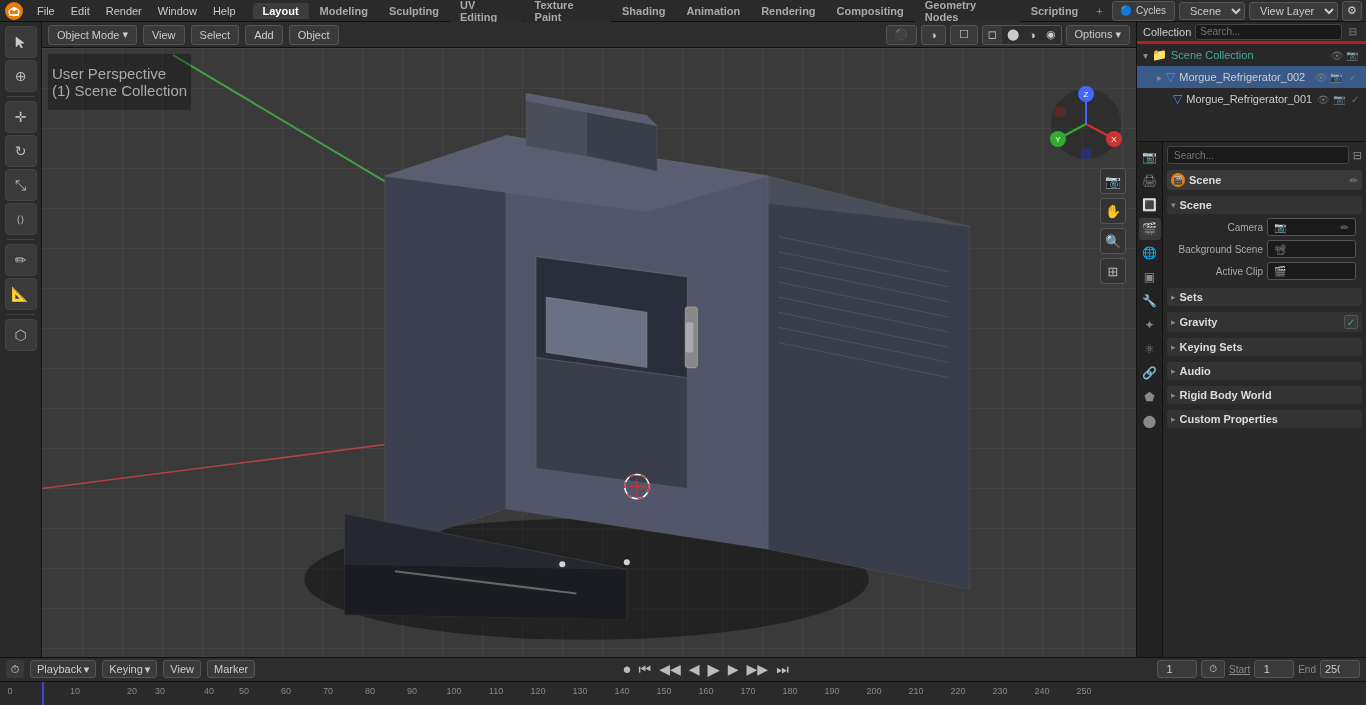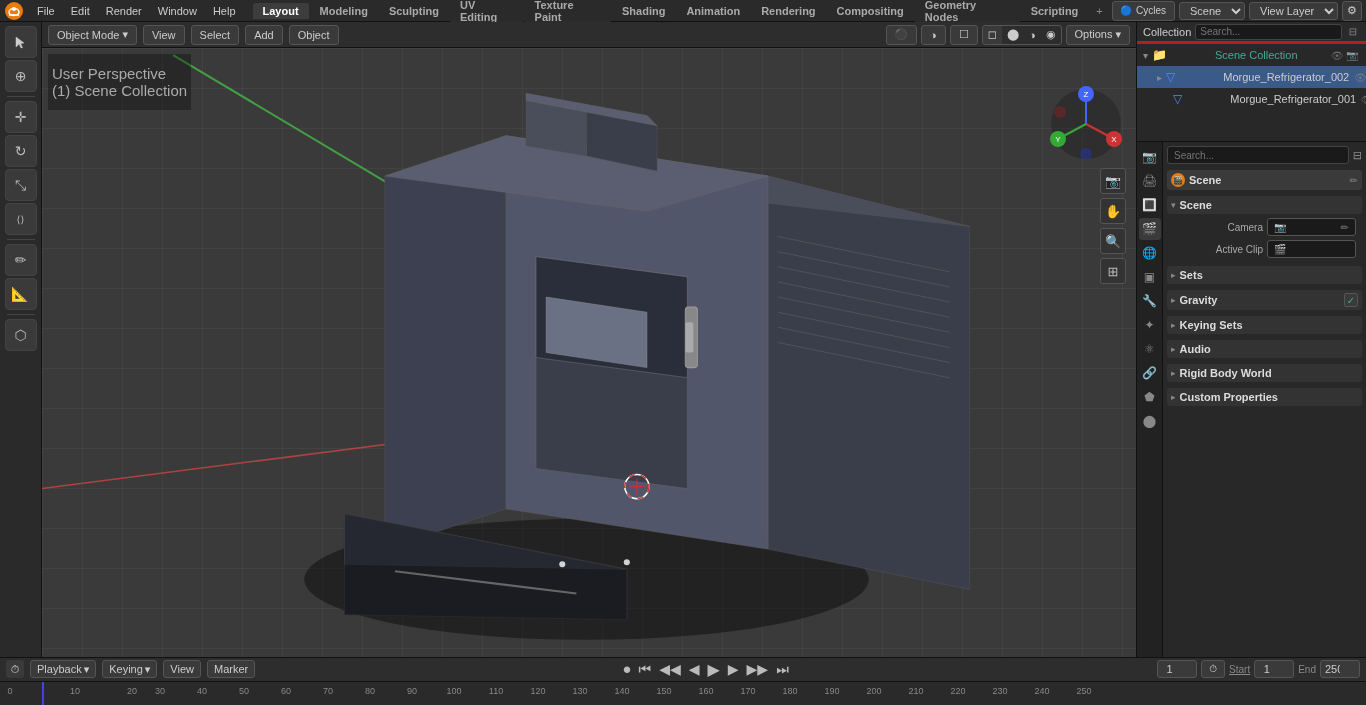--- a/index.html
+++ b/index.html
@@ -251,21 +251,20 @@
       align-items: center;
       padding: 2px 6px;
       height: 22px;
       cursor: pointer;
       gap: 4px;
     }
     .outliner-item .item-name {
       flex: 1;
       font-size: 11px;
       color: #ccc;
-      margin-left: 44px;
     }
     .outliner-item .item-actions {
       display: flex;
       gap: 2px;
       opacity: 0.7;
     }
     .outliner-indent {
       padding-left: 20px;
     }
 
@@ -769,20 +768,27 @@
 
           <div class="prop-row">
             <span class="prop-label">Camera</span>
             <div class="prop-value prop-value-dark" style="display:flex;align-items:center;gap:4px;">
               <span style="color:#888;font-size:10px;">📷</span>
               <span style="font-size:10px;color:#aaa;flex:1;"></span>
               <span style="color:#888;font-size:10px;">✏</span>
             </div>
           </div>
 
+          <div class="prop-row">
+            <span class="prop-label">Background Scene</span>
+            <div class="prop-value prop-value-dark" style="display:flex;align-items:center;gap:4px;">
+              <span style="color:#888;font-size:10px;">📽</span>
+              <span style="flex:1;"></span>
+            </div>
+          </div>
 
           <div class="prop-row">
             <span class="prop-label">Active Clip</span>
             <div class="prop-value prop-value-dark" style="display:flex;align-items:center;gap:4px;">
               <span style="color:#888;font-size:10px;">🎬</span>
               <span style="flex:1;"></span>
             </div>
           </div>
         </div>
 
@@ -879,21 +885,21 @@
 
   <div class="timeline-numbers">
     <div class="timeline-ruler">
 
       <div class="playhead" style="left:42px;"></div>
 
       <div class="timeline-tick" style="left:10px;">0</div>
       <div class="timeline-tick" style="left:75px;">10</div>
       <div class="timeline-tick" style="left:132px;">20</div>
       <div class="timeline-tick" style="left:160px;">30</div>
-      <div class="timeline-tick" style="left:202px;">40</div>
+      <div class="timeline-tick" style="left:209px;">40</div>
       <div class="timeline-tick" style="left:244px;">50</div>
       <div class="timeline-tick" style="left:286px;">60</div>
       <div class="timeline-tick" style="left:328px;">70</div>
       <div class="timeline-tick" style="left:370px;">80</div>
       <div class="timeline-tick" style="left:412px;">90</div>
       <div class="timeline-tick" style="left:454px;">100</div>
       <div class="timeline-tick" style="left:496px;">110</div>
       <div class="timeline-tick" style="left:538px;">120</div>
       <div class="timeline-tick" style="left:580px;">130</div>
       <div class="timeline-tick" style="left:622px;">140</div>

